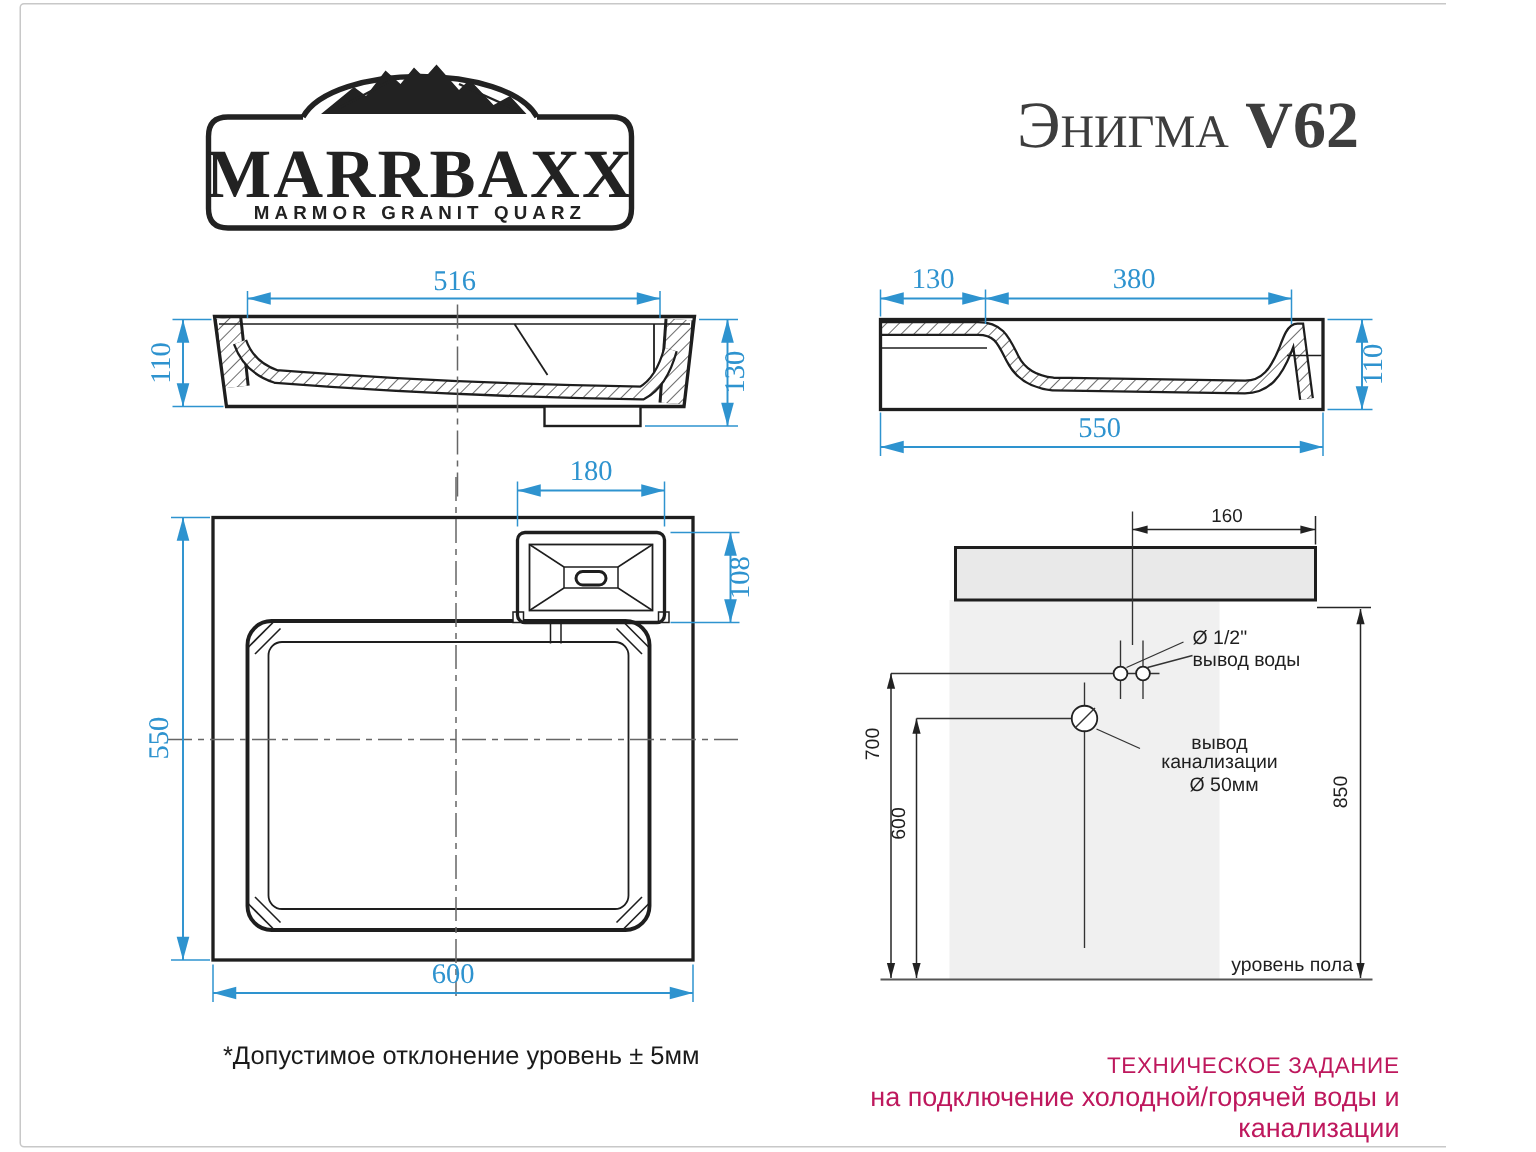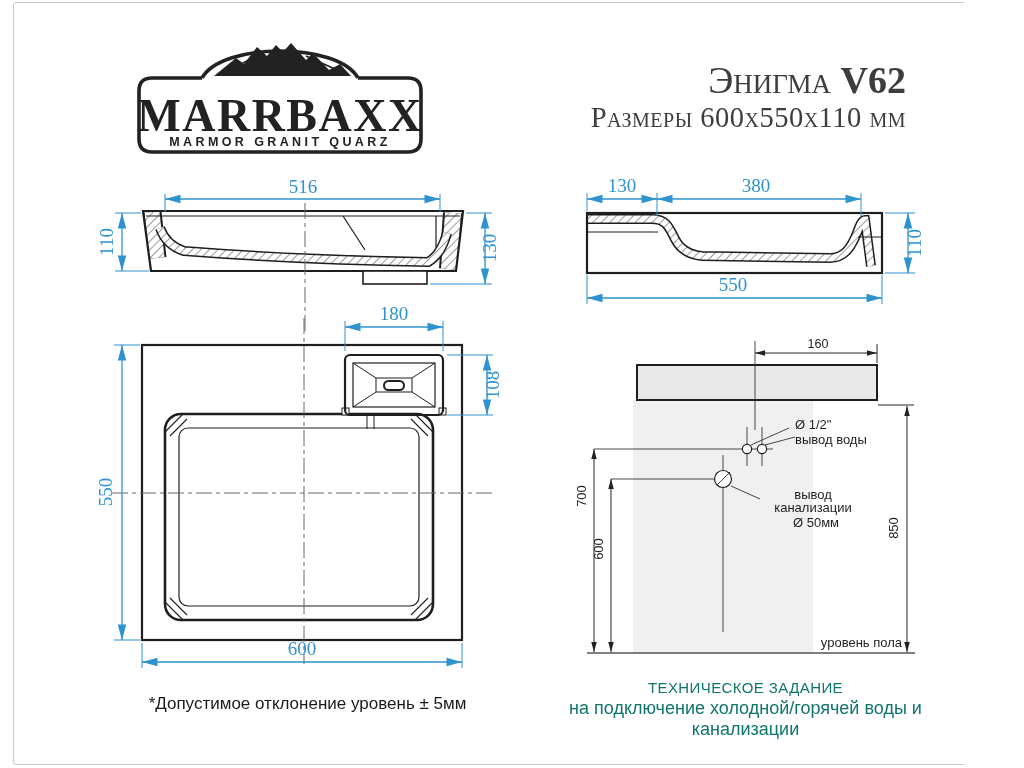--- a/index.html
+++ b/index.html
@@ -6,27 +6,27 @@
     --dim:#2E93CF; --ink:#222222; --sink-fill:#e9e9e9; --wall-fill:#f0f0f0; --frame:#c8c8c8;
   }
   html,body{margin:0;padding:0;background:#fff;}
   .page{position:relative;width:964px;height:768px;background:#fff;overflow:hidden;
         font-family:"Liberation Sans",sans-serif;color:#222;}
   .frame{position:absolute;left:13px;top:2px;width:997px;height:761px;
          border:1px solid var(--frame);border-radius:3px;}
   .logo-wrap{position:absolute;left:130px;top:34px;width:300px;height:128px;}
   .title-block{position:absolute;left:540px;top:60px;width:366px;text-align:right;
                font-family:"Liberation Serif",serif;color:#3d3d3d;}
-  .title-line1{font-size:38px;font-variant:small-caps;line-height:1.08;}
+  .title-line1{font-size:44px;font-variant:small-caps;line-height:1.08;}
   .title-line1 .code{font-weight:bold;}
   .title-line2{font-size:28.5px;font-variant:small-caps;letter-spacing:.5px;margin-top:1px;}
   .main-svg{position:absolute;left:0;top:0;width:1024px;height:768px;}
   .note-tolerance{position:absolute;left:100px;top:694px;width:415px;text-align:center;
                   font-size:17px;color:#1a1a1a;}
-  .tech-block{position:absolute;left:558px;top:679px;width:375px;text-align:center;color:#0f766e;}
+  .tech-block{position:absolute;left:558px;top:702px;width:375px;text-align:right;color:#be185d;}
   .tech-title{font-size:15px;letter-spacing:.4px;}
   .tech-subtitle{font-size:18px;margin-top:2px;}
 
   
   .k{stroke:#1e1e1e;fill:none;}
   .w2{stroke-width:2.2;} .w26{stroke-width:2.6;}
   .w12{stroke-width:1.2;} .w1{stroke-width:1;}
   .cl{stroke:#666;stroke-width:1;fill:none;stroke-dasharray:16 4 4 4;}
   .dimline{stroke:var(--dim);stroke-width:1.3;fill:none;}
   .ext{stroke:var(--dim);stroke-width:1;fill:none;}
@@ -51,21 +51,20 @@
       <path d="M72,44 C92,8 208,8 228,44" fill="#fff" stroke="#222" stroke-width="3.6"></path>
       <path d="M84,42 L106,24 L114,30 L127,13 L137,22 L146,11 L153,18 L161,9 L176,26 L183,19 L199,36 L210,30 L221,42 Z" fill="#222"></path>
       <path d="M176,22 L216,40 M96,38 L130,20" stroke="#222" stroke-width="1.6" fill="none"></path>
       <text x="150" y="97" text-anchor="middle" class="logo-brand">MARRBAXX</text>
       <text x="150" y="112" text-anchor="middle" class="logo-tag">MARMOR GRANIT QUARZ</text>
     </svg>
   </div>
 
   <div class="title-block">
     <div class="title-line1"><span>Энигма</span> <span class="code">V62</span></div>
-    <div class="title-line2">Размеры 600х550х110 мм</div>
   </div>
 
   <svg class="main-svg" viewBox="0 0 1024 768">
     <defs>
       <pattern id="hatch" width="6" height="6" patternUnits="userSpaceOnUse" patternTransform="rotate(-45)">
         <rect width="6" height="6" fill="#fff"></rect>
         <line x1="0" y1="0" x2="6" y2="0" stroke="#3a3a3a" stroke-width="1"></line>
       </pattern>
       <marker id="aC" viewBox="0 0 12 8" markerWidth="13" markerHeight="9" refX="11.5" refY="4" orient="auto-start-reverse">
         <path d="M0.5,1 L11.5,4 L0.5,7 Z" fill="#2E93CF"></path>

